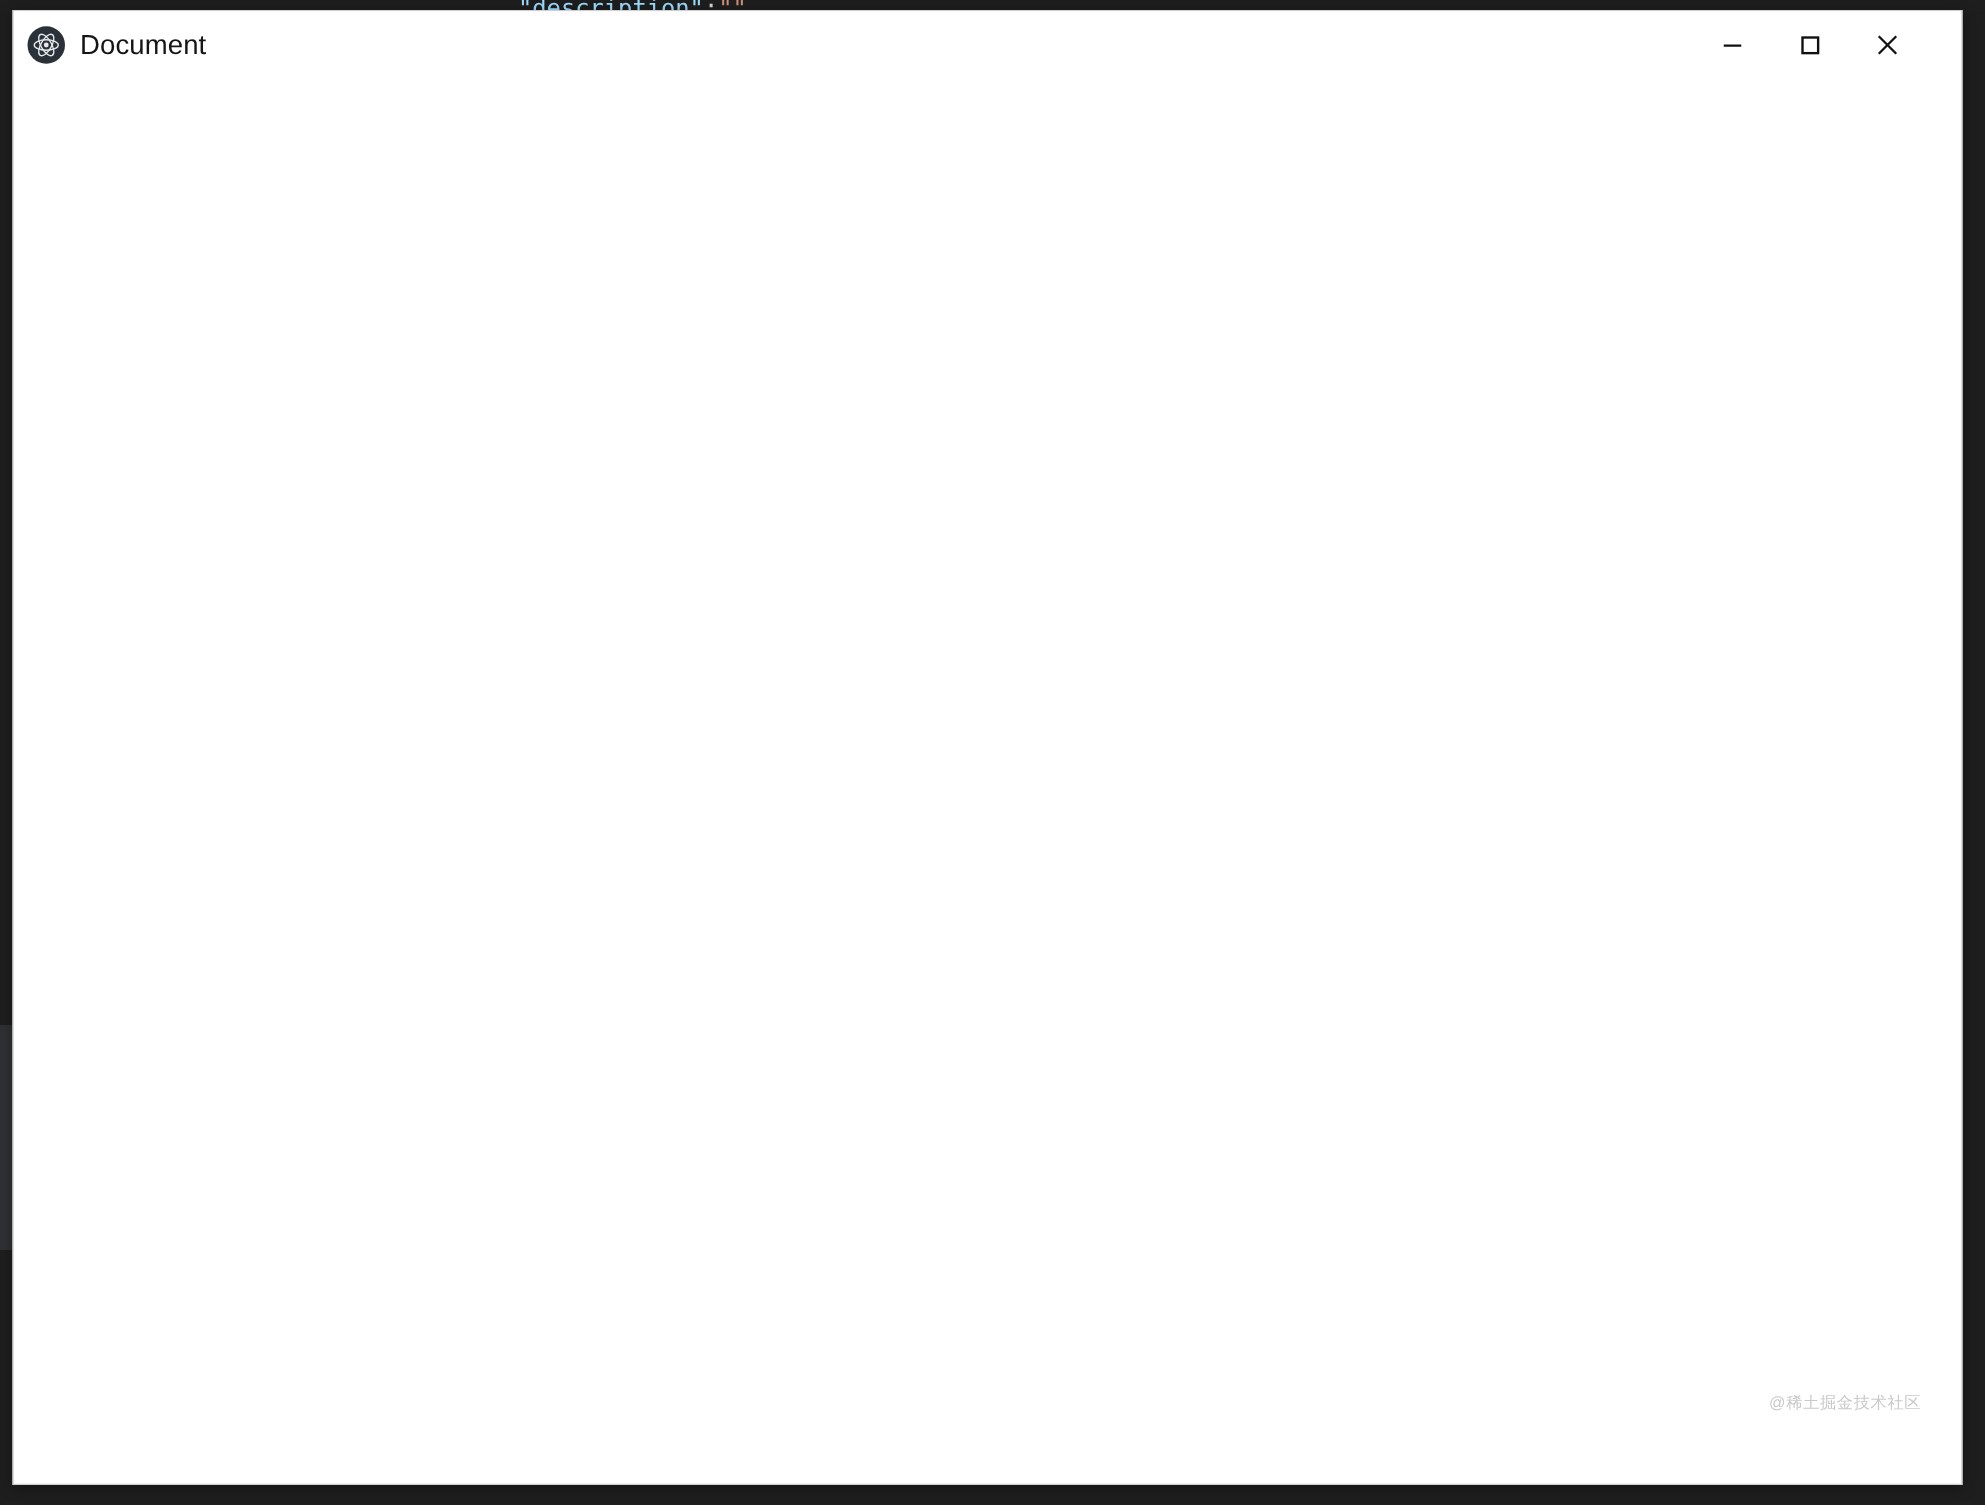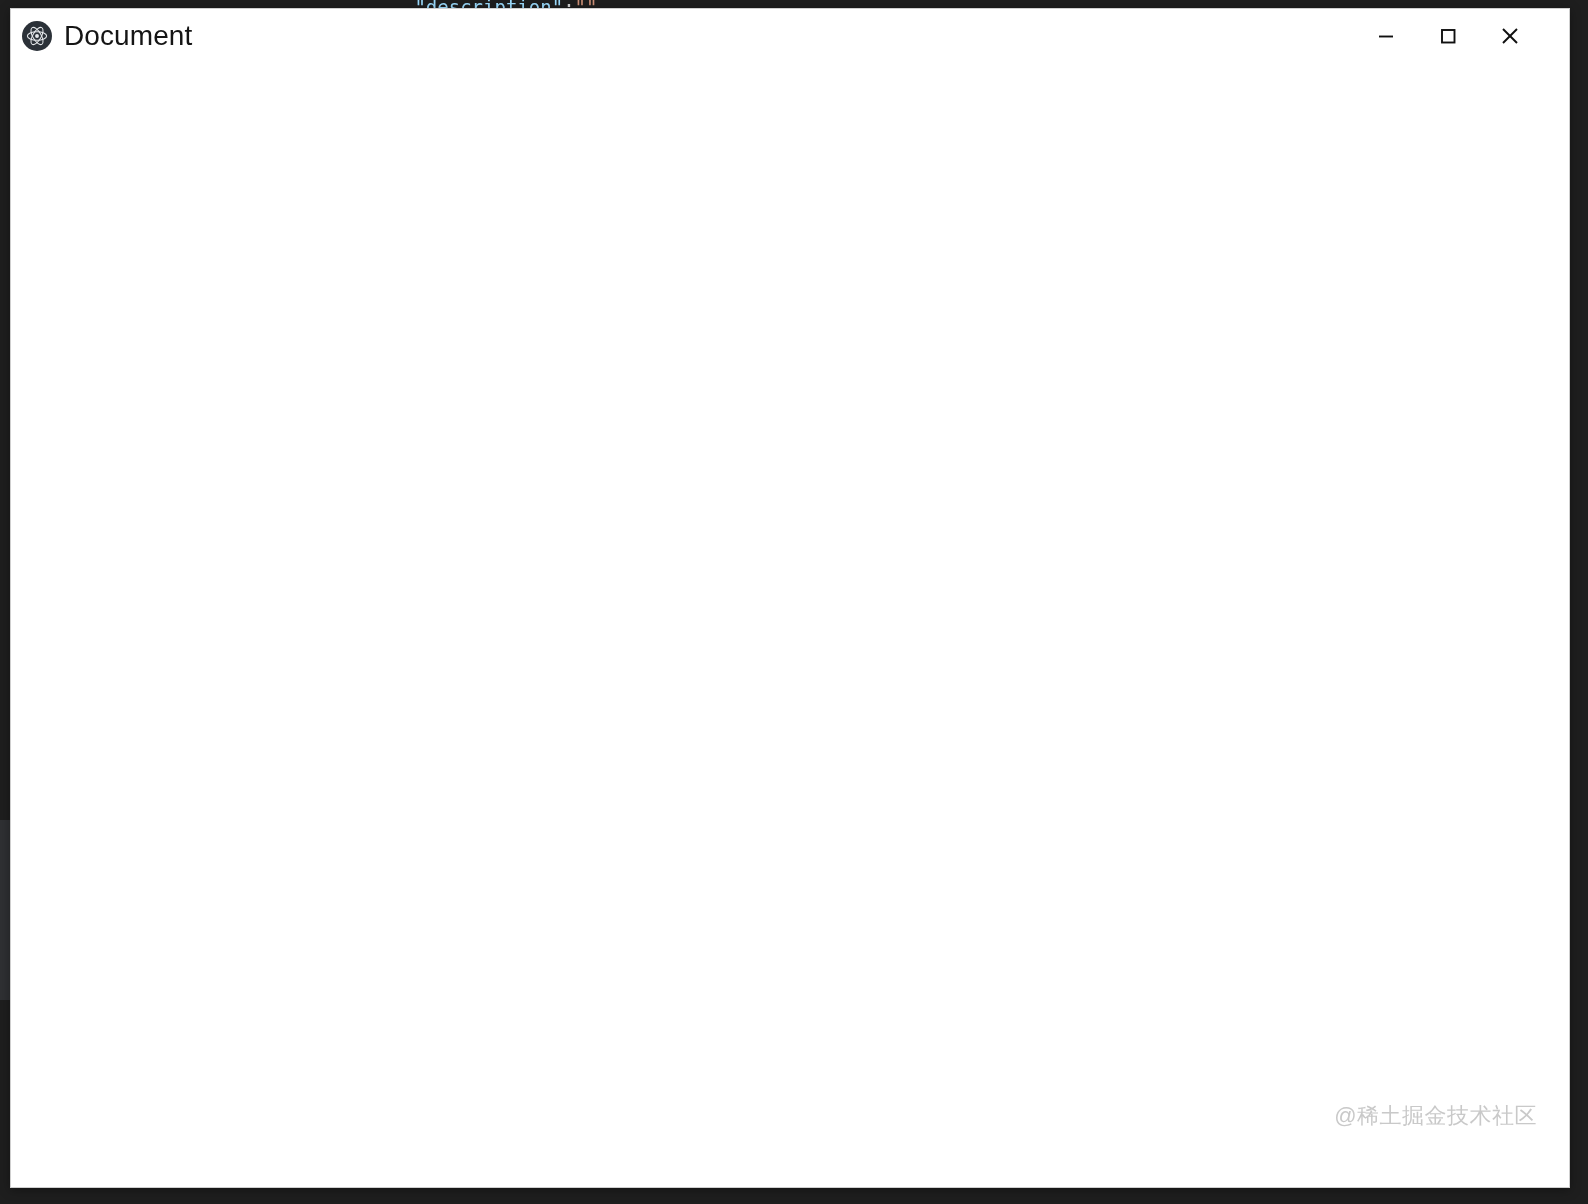--- a/index.html
+++ b/index.html
@@ -87,21 +87,21 @@
     height: 30px;
     border-radius: 50%;
     background: #2b3138;
     display: flex;
     align-items: center;
     justify-content: center;
     flex: none;
   }
   .app-icon svg { display: block; }
   .window-title {
-    font-size: 28px;
+    font-size: 22px;
     color: #151515;
     letter-spacing: 0.1px;
   }
 
   .window-controls {
     position: absolute;
     right: 0;
     top: 0;
     height: 54px;
     display: flex;
@@ -152,21 +152,21 @@
     color: #101010;
     line-height: 1.25;
     margin: 0;
   }
 
   
   .watermark {
     position: absolute;
     right: 32px;
     bottom: 20px;
-    font-size: 22px;
+    font-size: 13px;
     color: #c9c9c9;
     letter-spacing: 0.5px;
     user-select: none;
     white-space: nowrap;
   }
 </style>
 </head>
 <body>
 
 <div id="desktop">

